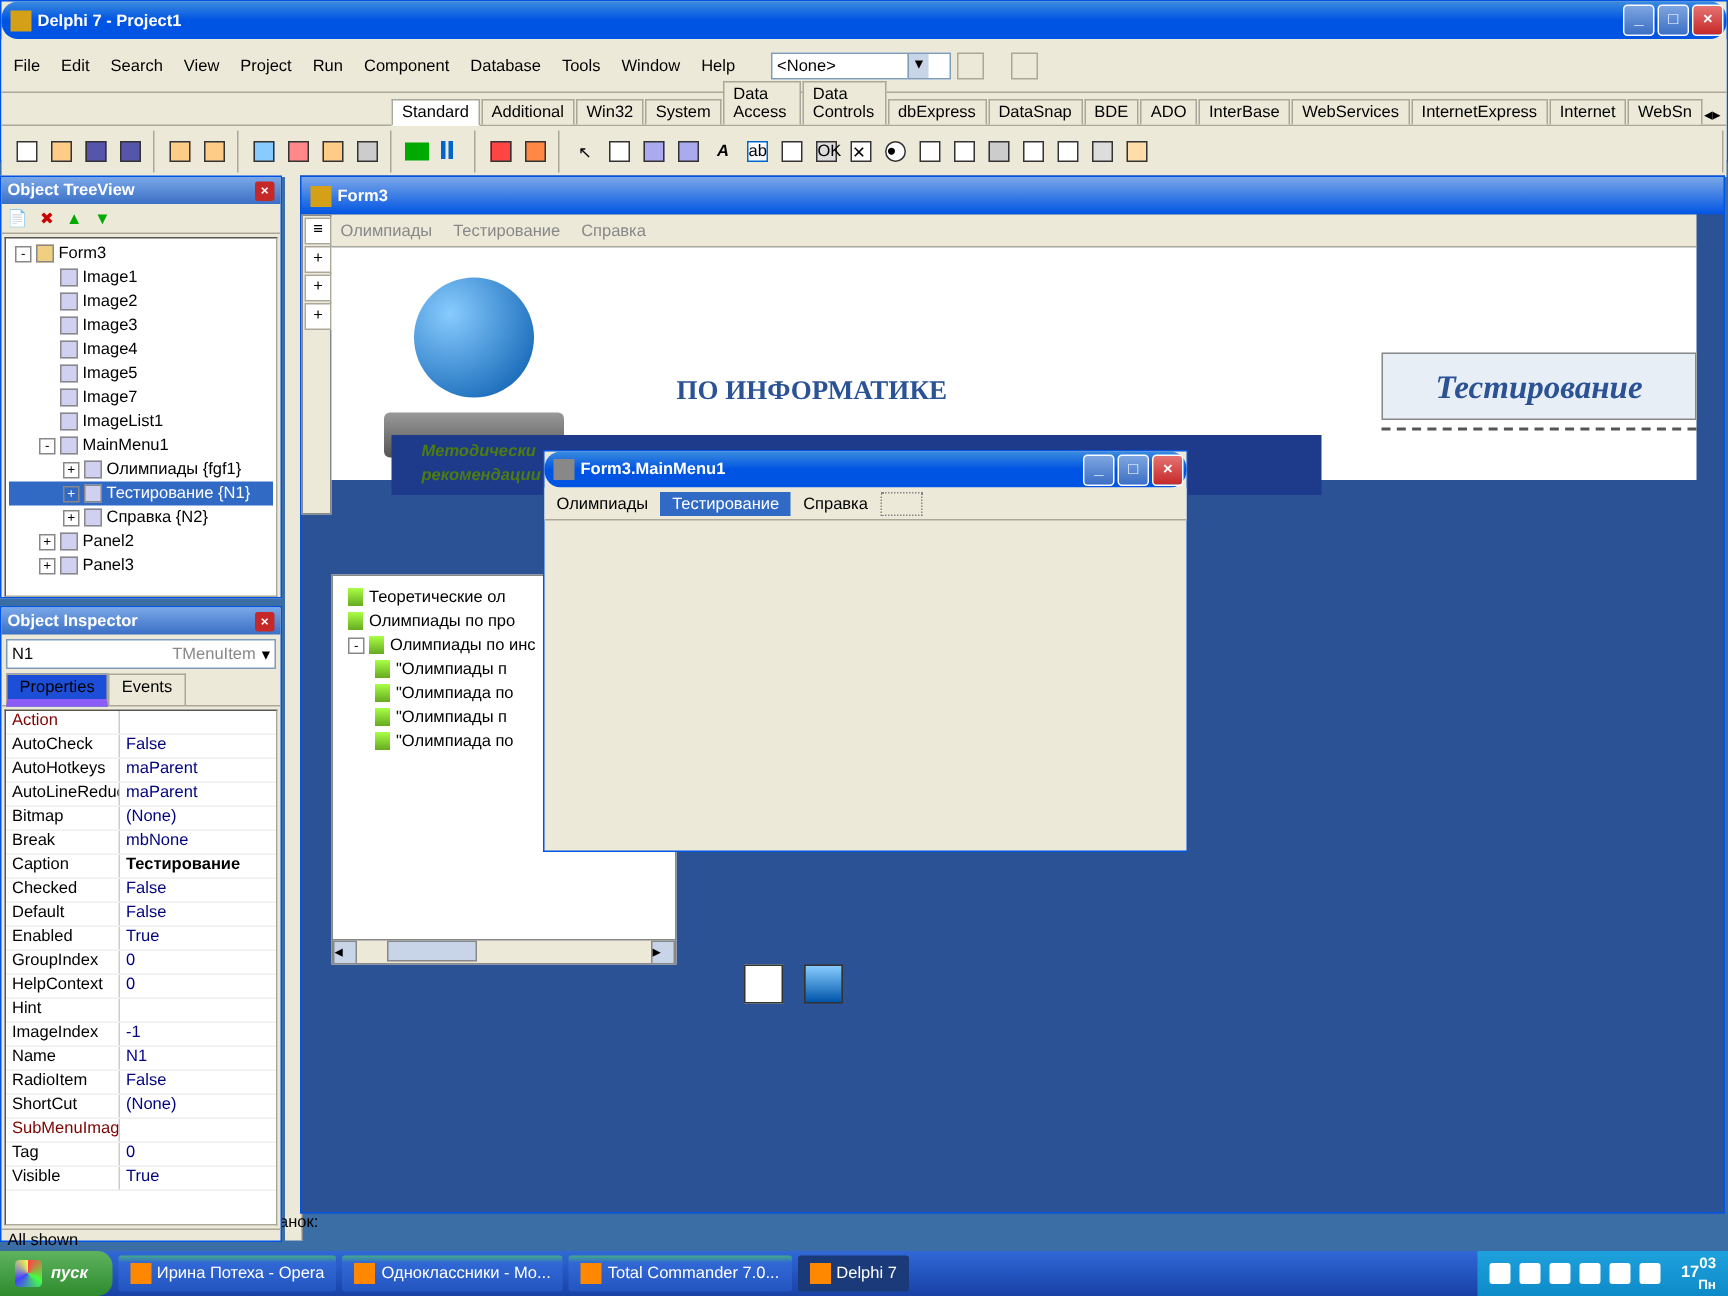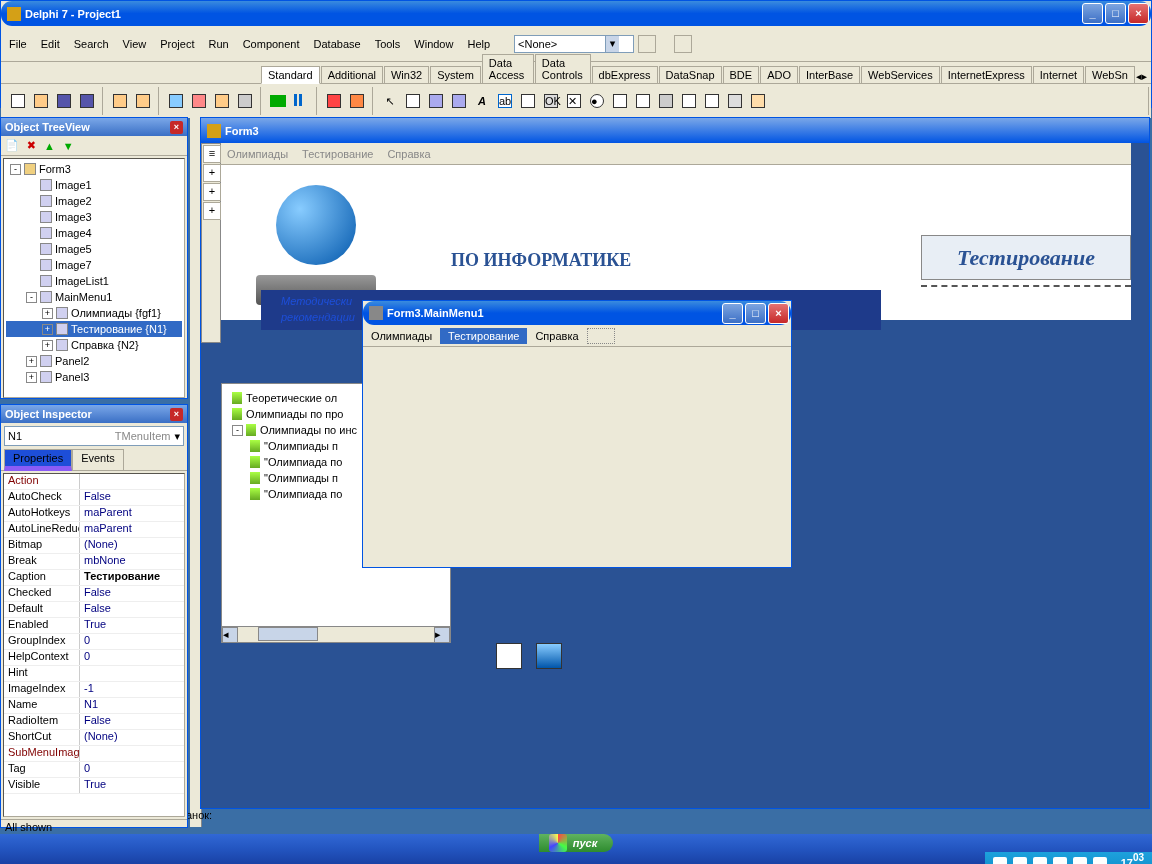--- a/index.html
+++ b/index.html
@@ -72,21 +72,21 @@
 .form-menubar span{color:#888;cursor:pointer;}
 .white-area{position:absolute;left:20px;top:22px;width:910px;height:155px;background:#fff;}
 .globe{position:absolute;left:30px;top:10px;width:130px;height:120px;}
 .globe-img{width:80px;height:80px;border-radius:50%;background:radial-gradient(circle at 30% 30%,#8cf,#05a);margin:10px auto;position:relative;}
 .globe-base{width:120px;height:30px;background:linear-gradient(#999,#555);margin:0 auto;border-radius:4px;}
 .headline{position:absolute;left:200px;top:10px;font-family:Georgia,serif;font-size:18px;color:#2a5294;font-weight:bold;}
 .headline2{position:absolute;left:230px;top:40px;font-family:Liberation Serif, serif;font-size:18px;color:#2a5294;font-weight:bold;margin-top:45px;}
 .test-btn{position:absolute;right:0;top:70px;width:210px;height:45px;border:1px solid #888;background:#e8eef5;font-family:Georgia,serif;font-size:22px;font-style:italic;color:#2a5294;font-weight:bold;display:flex;align-items:center;justify-content:center;cursor:pointer;}
 .test-btn-shadow{position:absolute;right:0;top:120px;width:210px;border-top:2px dashed #555;}
 .blue-strip{position:absolute;left:40px;top:125px;width:620px;height:40px;background:#1e3a8a;color:white;display:flex;align-items:center;}
-.method-txt{position:absolute;left:60px;top:128px;font-family:Georgia,serif;font-size:14px;font-style:italic;color:#1d4ed8;}
+.method-txt{position:absolute;left:60px;top:128px;font-family:Georgia,serif;font-size:14px;font-style:italic;color:#4d7c0f;font-weight:bold;}
 
 .lower-white{position:absolute;left:20px;top:240px;width:230px;height:260px;background:#fff;border:1px solid #888;}
 .tree2{padding:6px;font-size:11px;}
 .tree2-item{display:flex;align-items:center;height:16px;cursor:pointer;}
 .t2-ico{width:10px;height:12px;background:linear-gradient(#af4,#6a2);margin-right:4px;}
 .hscroll{position:absolute;bottom:0;left:0;right:0;height:16px;background:#ece9d8;border-top:1px solid #888;display:flex;}
 .hscroll .arrow{width:16px;height:16px;background:#c8d5e8;border:1px solid #888;}
 .hscroll .thumb{width:60px;height:14px;background:#c8d5e8;border:1px solid #888;margin-left:20px;}
 
 .float-btns{position:absolute;left:295px;top:500px;display:flex;gap:14px;}
@@ -102,21 +102,21 @@
 .me-menubar{height:22px;background:#ece9d8;display:flex;align-items:center;border-bottom:1px solid #aca899;}
 .me-item{padding:2px 8px;cursor:pointer;}
 .me-item.sel{background:#316ac5;color:white;}
 .me-dotted{width:28px;height:16px;border:1px dotted #888;}
 .me-body{position:relative;height:220px;background:#ece9d8;}
 .me-dropdown{position:absolute;left:60px;top:2px;width:150px;background:#fff;border:1px solid #888;box-shadow:2px 2px 3px rgba(0,0,0,0.3);}
 .me-dd-item{padding:2px 6px;text-align:center;cursor:pointer;}
 .me-dd-dotted{height:16px;border:1px dotted #888;margin:2px;}
 
 
-.taskbar { position: absolute; left: 0; bottom: 0; width: 1152px; height: 30px; background: linear-gradient(to bottom, #3168d5 0%, #2355c0 50%, #1941a5 100%); display: flex; align-items: center; flex-direction: column;}
+.taskbar { position: absolute; left: 0; bottom: 0; width: 1152px; height: 30px; background: linear-gradient(to bottom, #3168d5 0%, #2355c0 50%, #1941a5 100%); display: flex; align-items: center;}
 .start-btn { height: 30px; padding: 0 16px 0 10px; background: linear-gradient(to bottom,#5fb35f,#2e8b2e); color: white; font-weight: bold; font-style: italic; font-size: 16px; display: flex; align-items: center; border-radius: 0 10px 10px 0; cursor:pointer;}
 .task-item { height: 24px; margin-left: 4px; padding: 0 8px; background: linear-gradient(#4a8,#3168d5 20%,#2355c0); color: white; display: flex; align-items: center; border-radius: 2px; max-width: 160px; overflow: hidden; white-space: nowrap; cursor:pointer;}
 .task-item.active { background: linear-gradient(#1a3a7a,#1a3a7a);}
 .task-ico{width:14px;height:14px;background:#f80;margin-right:4px;}
 .tray { margin-left: auto; height: 30px; background: linear-gradient(#1ea1dc,#0d8bc8); display: flex; align-items: center; padding: 0 8px; gap: 6px;}
 .tray-ico{width:14px;height:14px;background:#fff;border-radius:2px;}
 .clock { color: white; font-size: 15px; font-weight: bold; margin-left: 8px; text-align:right;}
 .clock sub{font-size:9px;display:block;margin-top:-4px;}
 
 .arrow-up{color:#0a0;font-weight:bold;}
@@ -564,20 +564,38 @@
     <div class="me-item">Справка</div>
     <div class="me-dotted"></div>
   </div>
 </div>
 
 <div class="taskbar">
   <div class="start-btn">
     <span style="width:18px;height:18px;background:conic-gradient(#f44,#4f4,#44f,#ff4);border-radius:3px;margin-right:6px;"></span>
     <span>пуск</span>
   </div>
+  <div id="task-items" style="display:flex;">
+      <div class="task-item">
+        <span class="task-ico"></span>
+        <span>Ирина Потеха - Opera</span>
+      </div>
+      <div class="task-item">
+        <span class="task-ico"></span>
+        <span>Одноклассники - Mo...</span>
+      </div>
+      <div class="task-item">
+        <span class="task-ico"></span>
+        <span>Total Commander 7.0...</span>
+      </div>
+      <div class="task-item active">
+        <span class="task-ico"></span>
+        <span>Delphi 7</span>
+      </div>
+    </div>
   <div class="tray">
     <div class="tray-ico"></div>
     <div class="tray-ico"></div>
     <div class="tray-ico"></div>
     <div class="tray-ico"></div>
     <div class="tray-ico"></div>
     <div class="tray-ico"></div>
     <div class="clock">
       <span>17</span><sup style="font-size:10px;">03</sup>
       <sub>Пн</sub>

